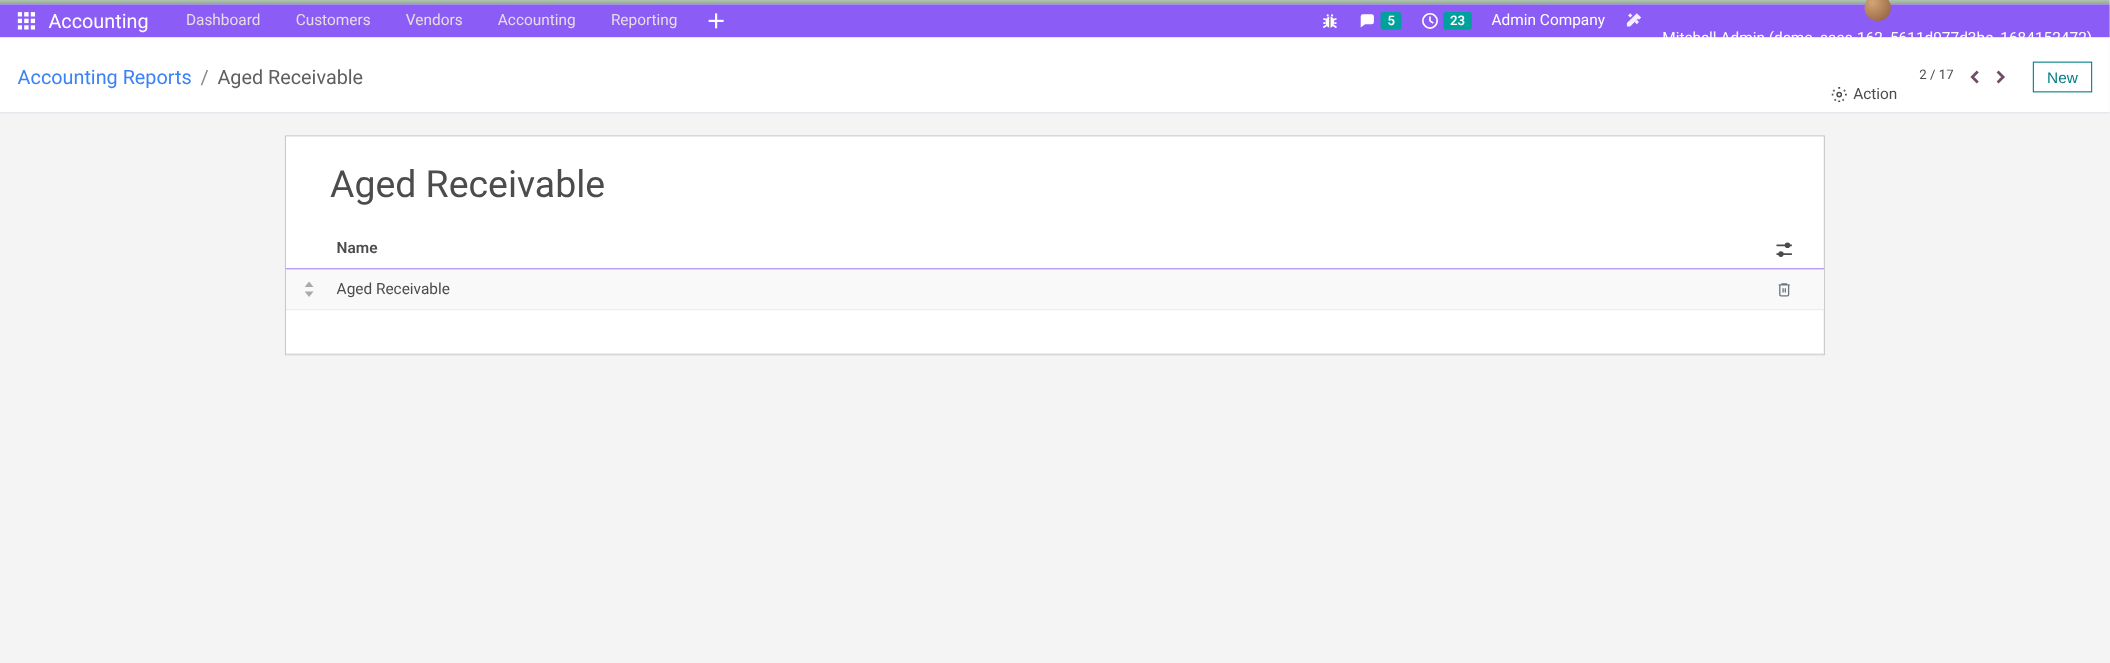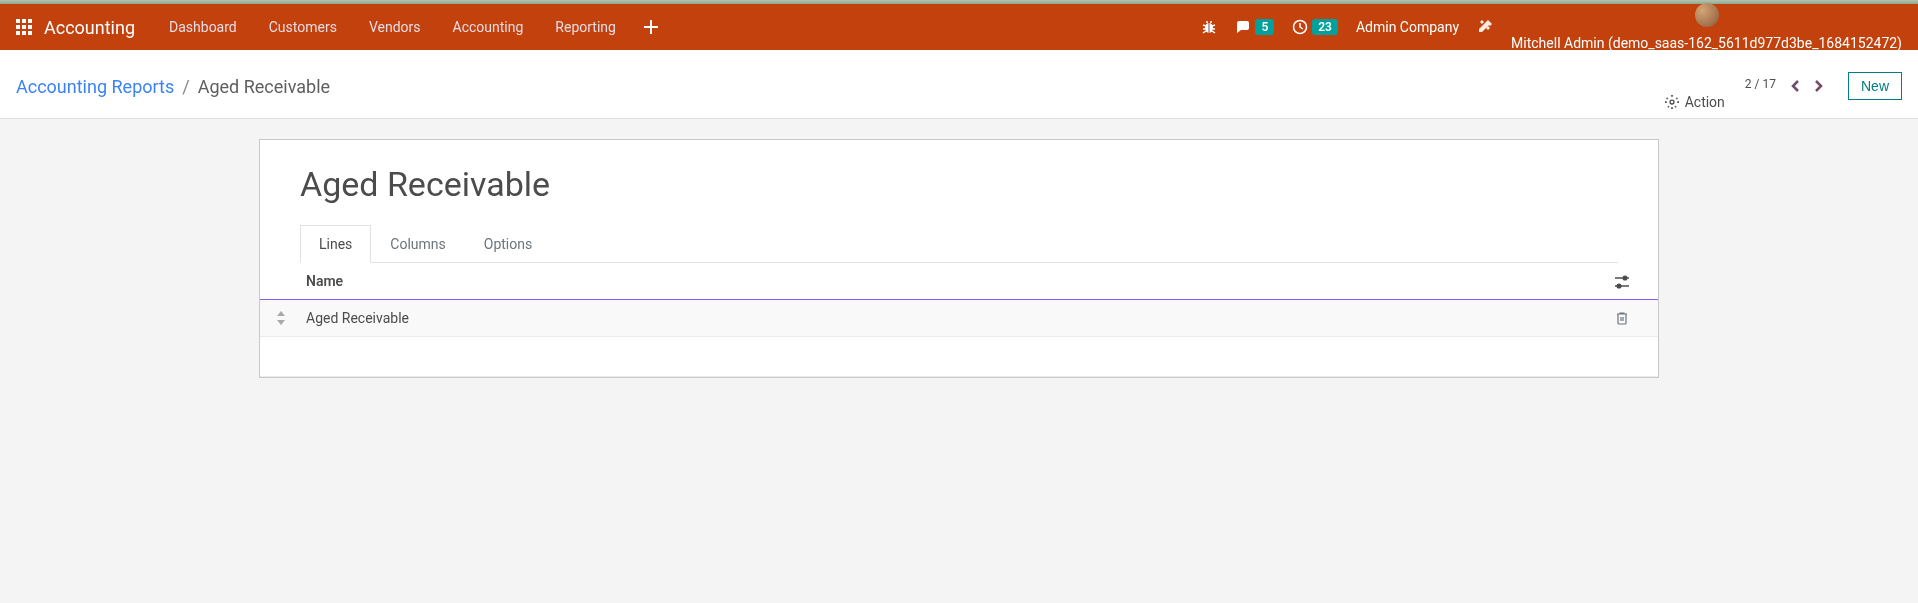--- a/index.html
+++ b/index.html
@@ -1,20 +1,20 @@
 <!DOCTYPE html>
 <html><head>
   <meta charset="utf-8">
   <style>
     * { box-sizing: border-box; margin: 0; padding: 0; }
     body { font-family: -apple-system, BlinkMacSystemFont, "Segoe UI", Roboto, sans-serif; background: #f4f4f4; font-size: 14px; color: #4c4c4c; }
     
     .top-border { height: 4px; background: linear-gradient(to bottom, #b0c5b0, #8fa88f); }
     
-    .navbar { background: #c2410c; color: #fff; height: 46px; display: flex; align-items: center; padding: 0 16px; }
+    .navbar { background: #8b5cf6; color: #fff; height: 30px; display: flex; align-items: center; padding: 0 16px; }
     .navbar-apps { display: flex; align-items: center; cursor: pointer; margin-right: 12px; }
     .navbar-brand { font-size: 18px; font-weight: 400; color: #fff; margin-right: 20px; cursor: pointer; }
     .navbar-menu { display: flex; gap: 4px; }
     .navbar-menu-item { color: #e8dce4; padding: 12px 14px; cursor: pointer; font-size: 14px; }
     .navbar-spacer { flex: 1; }
     .navbar-right { display: flex; align-items: center; gap: 18px; }
     .nav-icon { color: #fff; cursor: pointer; display: flex; align-items: center; gap: 4px; font-size: 15px; }
     .badge { background: #00A09D; color: #fff; padding: 1px 6px; border-radius: 3px; font-size: 12px; font-weight: 600; }
     .company-name { color: #fff; font-size: 14px; cursor: pointer; }
     .user-section { display: flex; align-items: center; gap: 8px; color: #fff; cursor: pointer; font-size: 14px; flex-direction: column; }
@@ -170,25 +170,20 @@
       </div>
     </div>
     <button class="new-btn">New</button>
   </div>
 </div>
 
 <div class="form-sheet-bg">
   <div class="form-sheet">
     <div class="sheet-inner">
       <h1 class="sheet-title">Aged Receivable</h1>
-      <div class="tabs">
-        <div class="tab active">Lines</div>
-        <div class="tab">Columns</div>
-        <div class="tab">Options</div>
-      </div>
     </div>
     <div class="table-wrap">
       <div class="table-header">
         <div class="th-handle"></div>
         <div class="th-name">Name</div>
         <div class="th-settings">
           <svg width="16" height="14" viewBox="0 0 16 14" fill="none" stroke="#4c4c4c" stroke-width="1.5">
             <line x1="1" y1="3" x2="15" y2="3"></line>
               <circle cx="11" cy="3" r="1.8" fill="#4c4c4c"></circle>
             <line x1="1" y1="11" x2="15" y2="11"></line>

